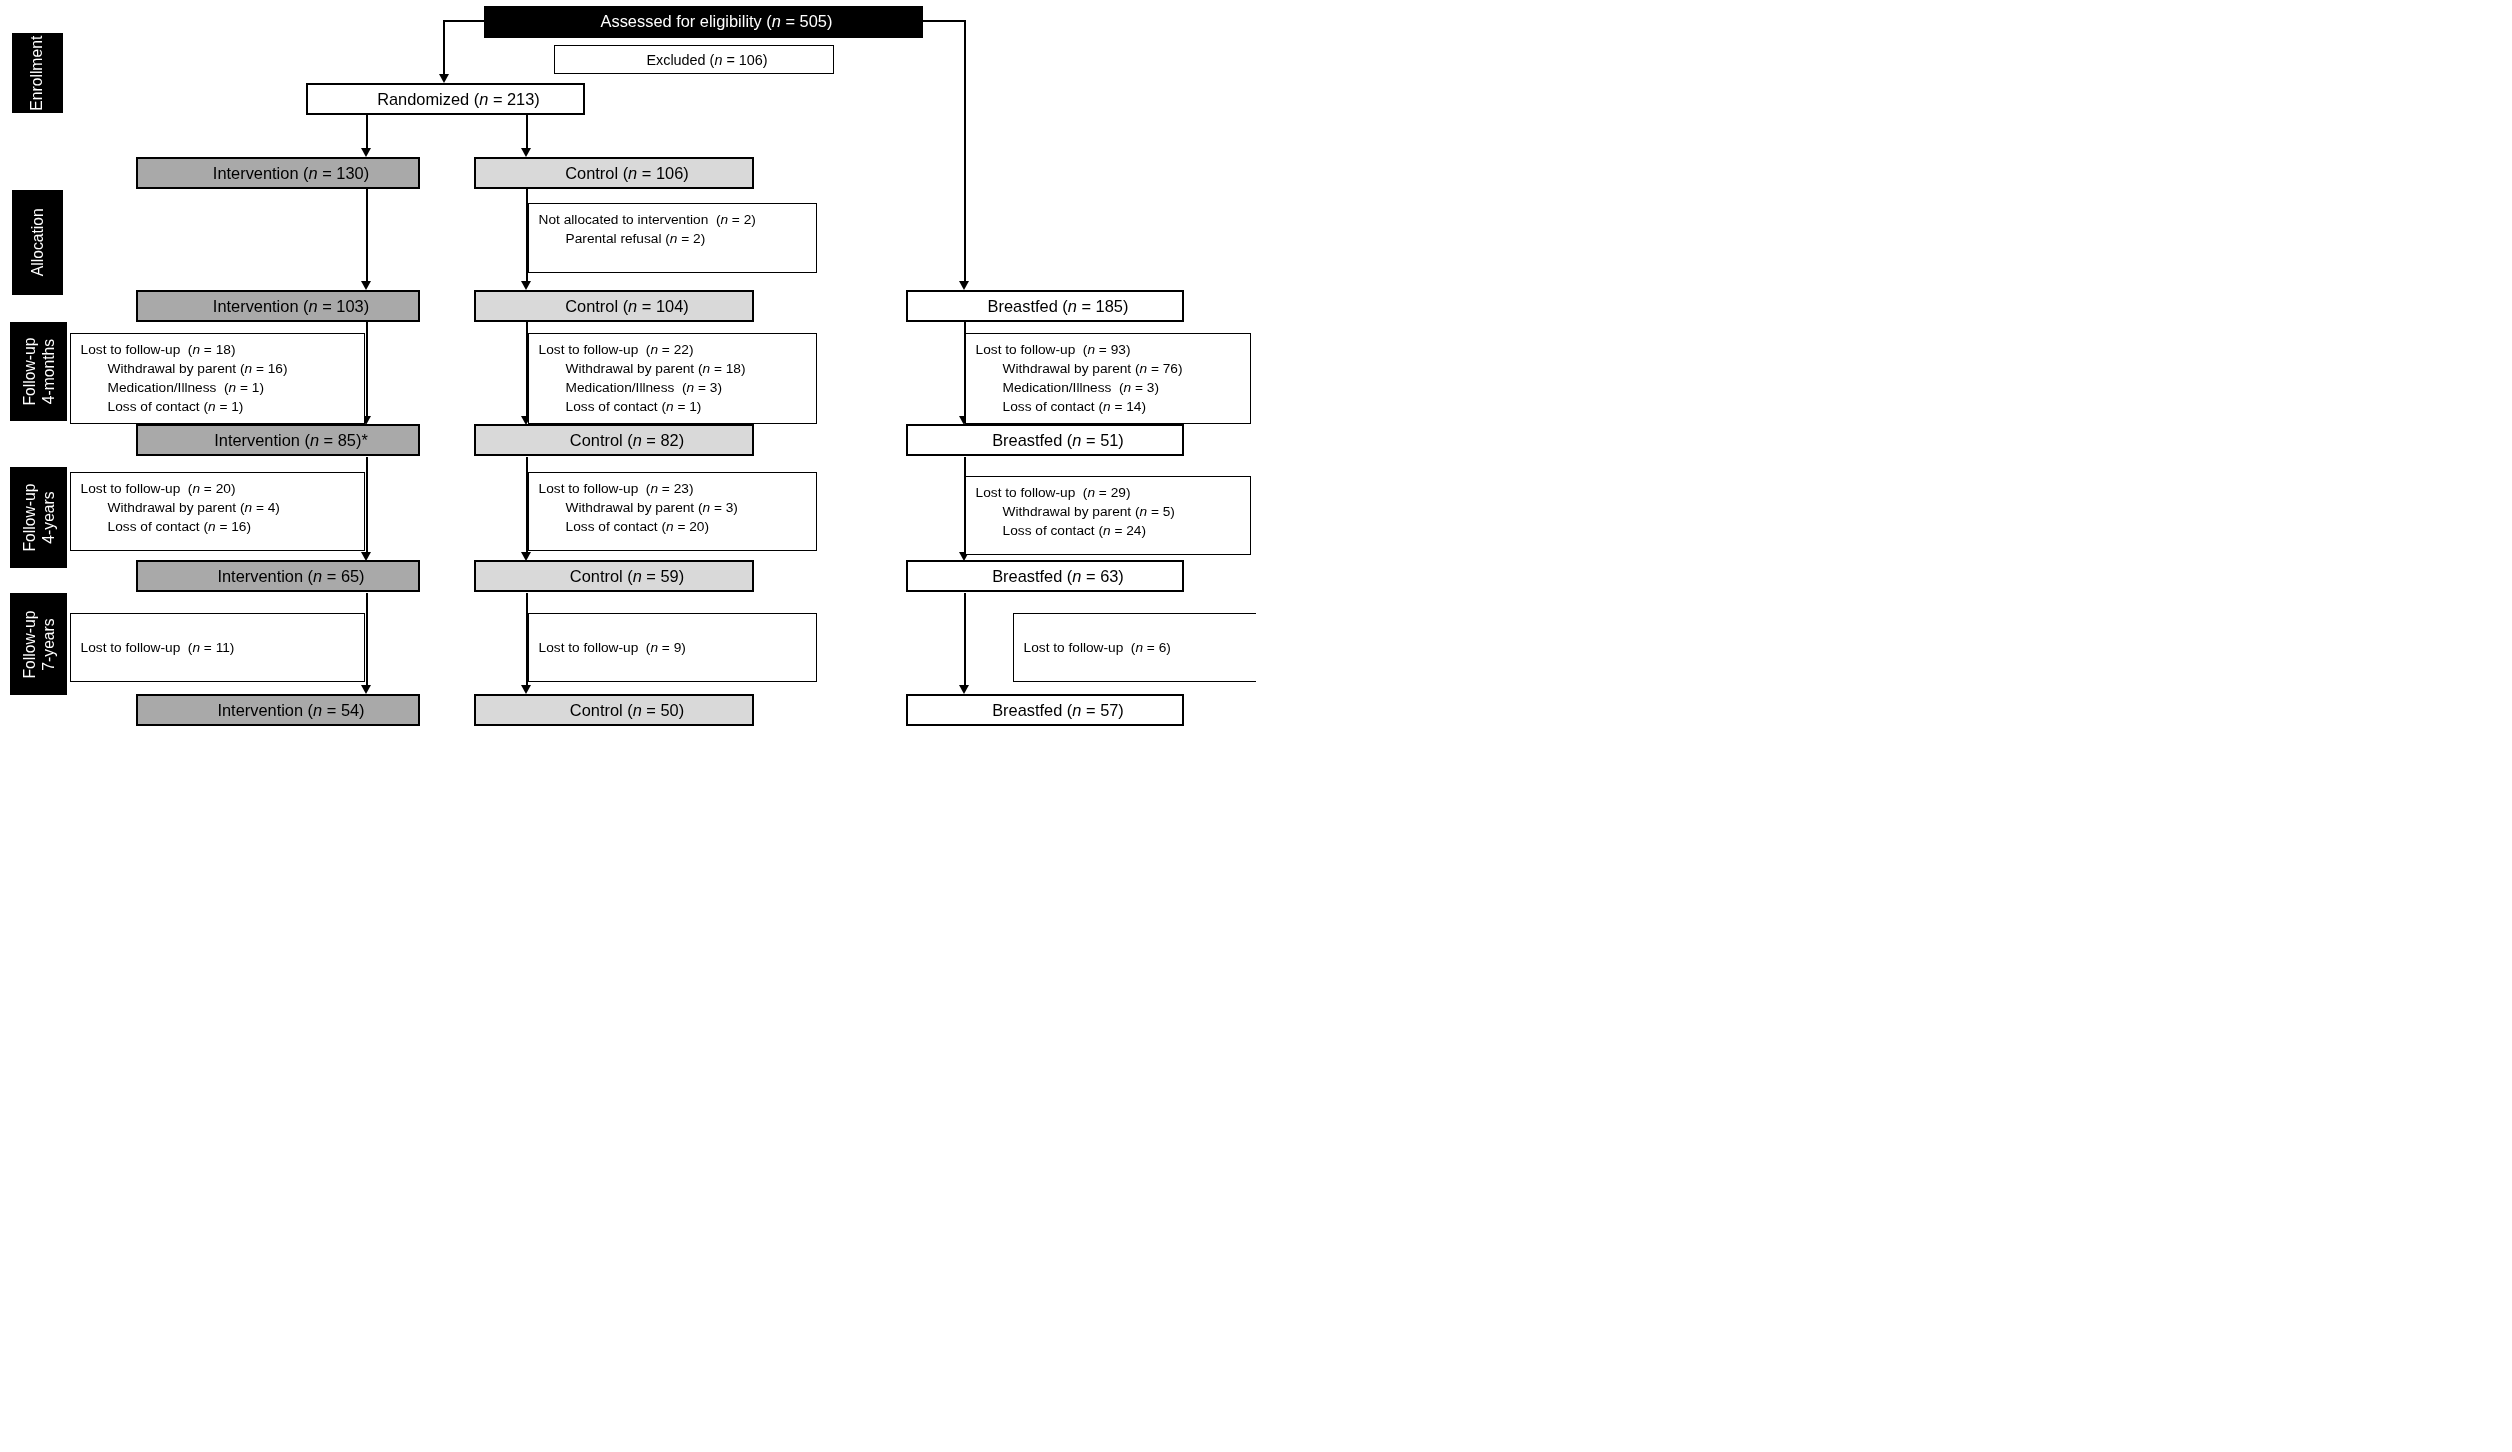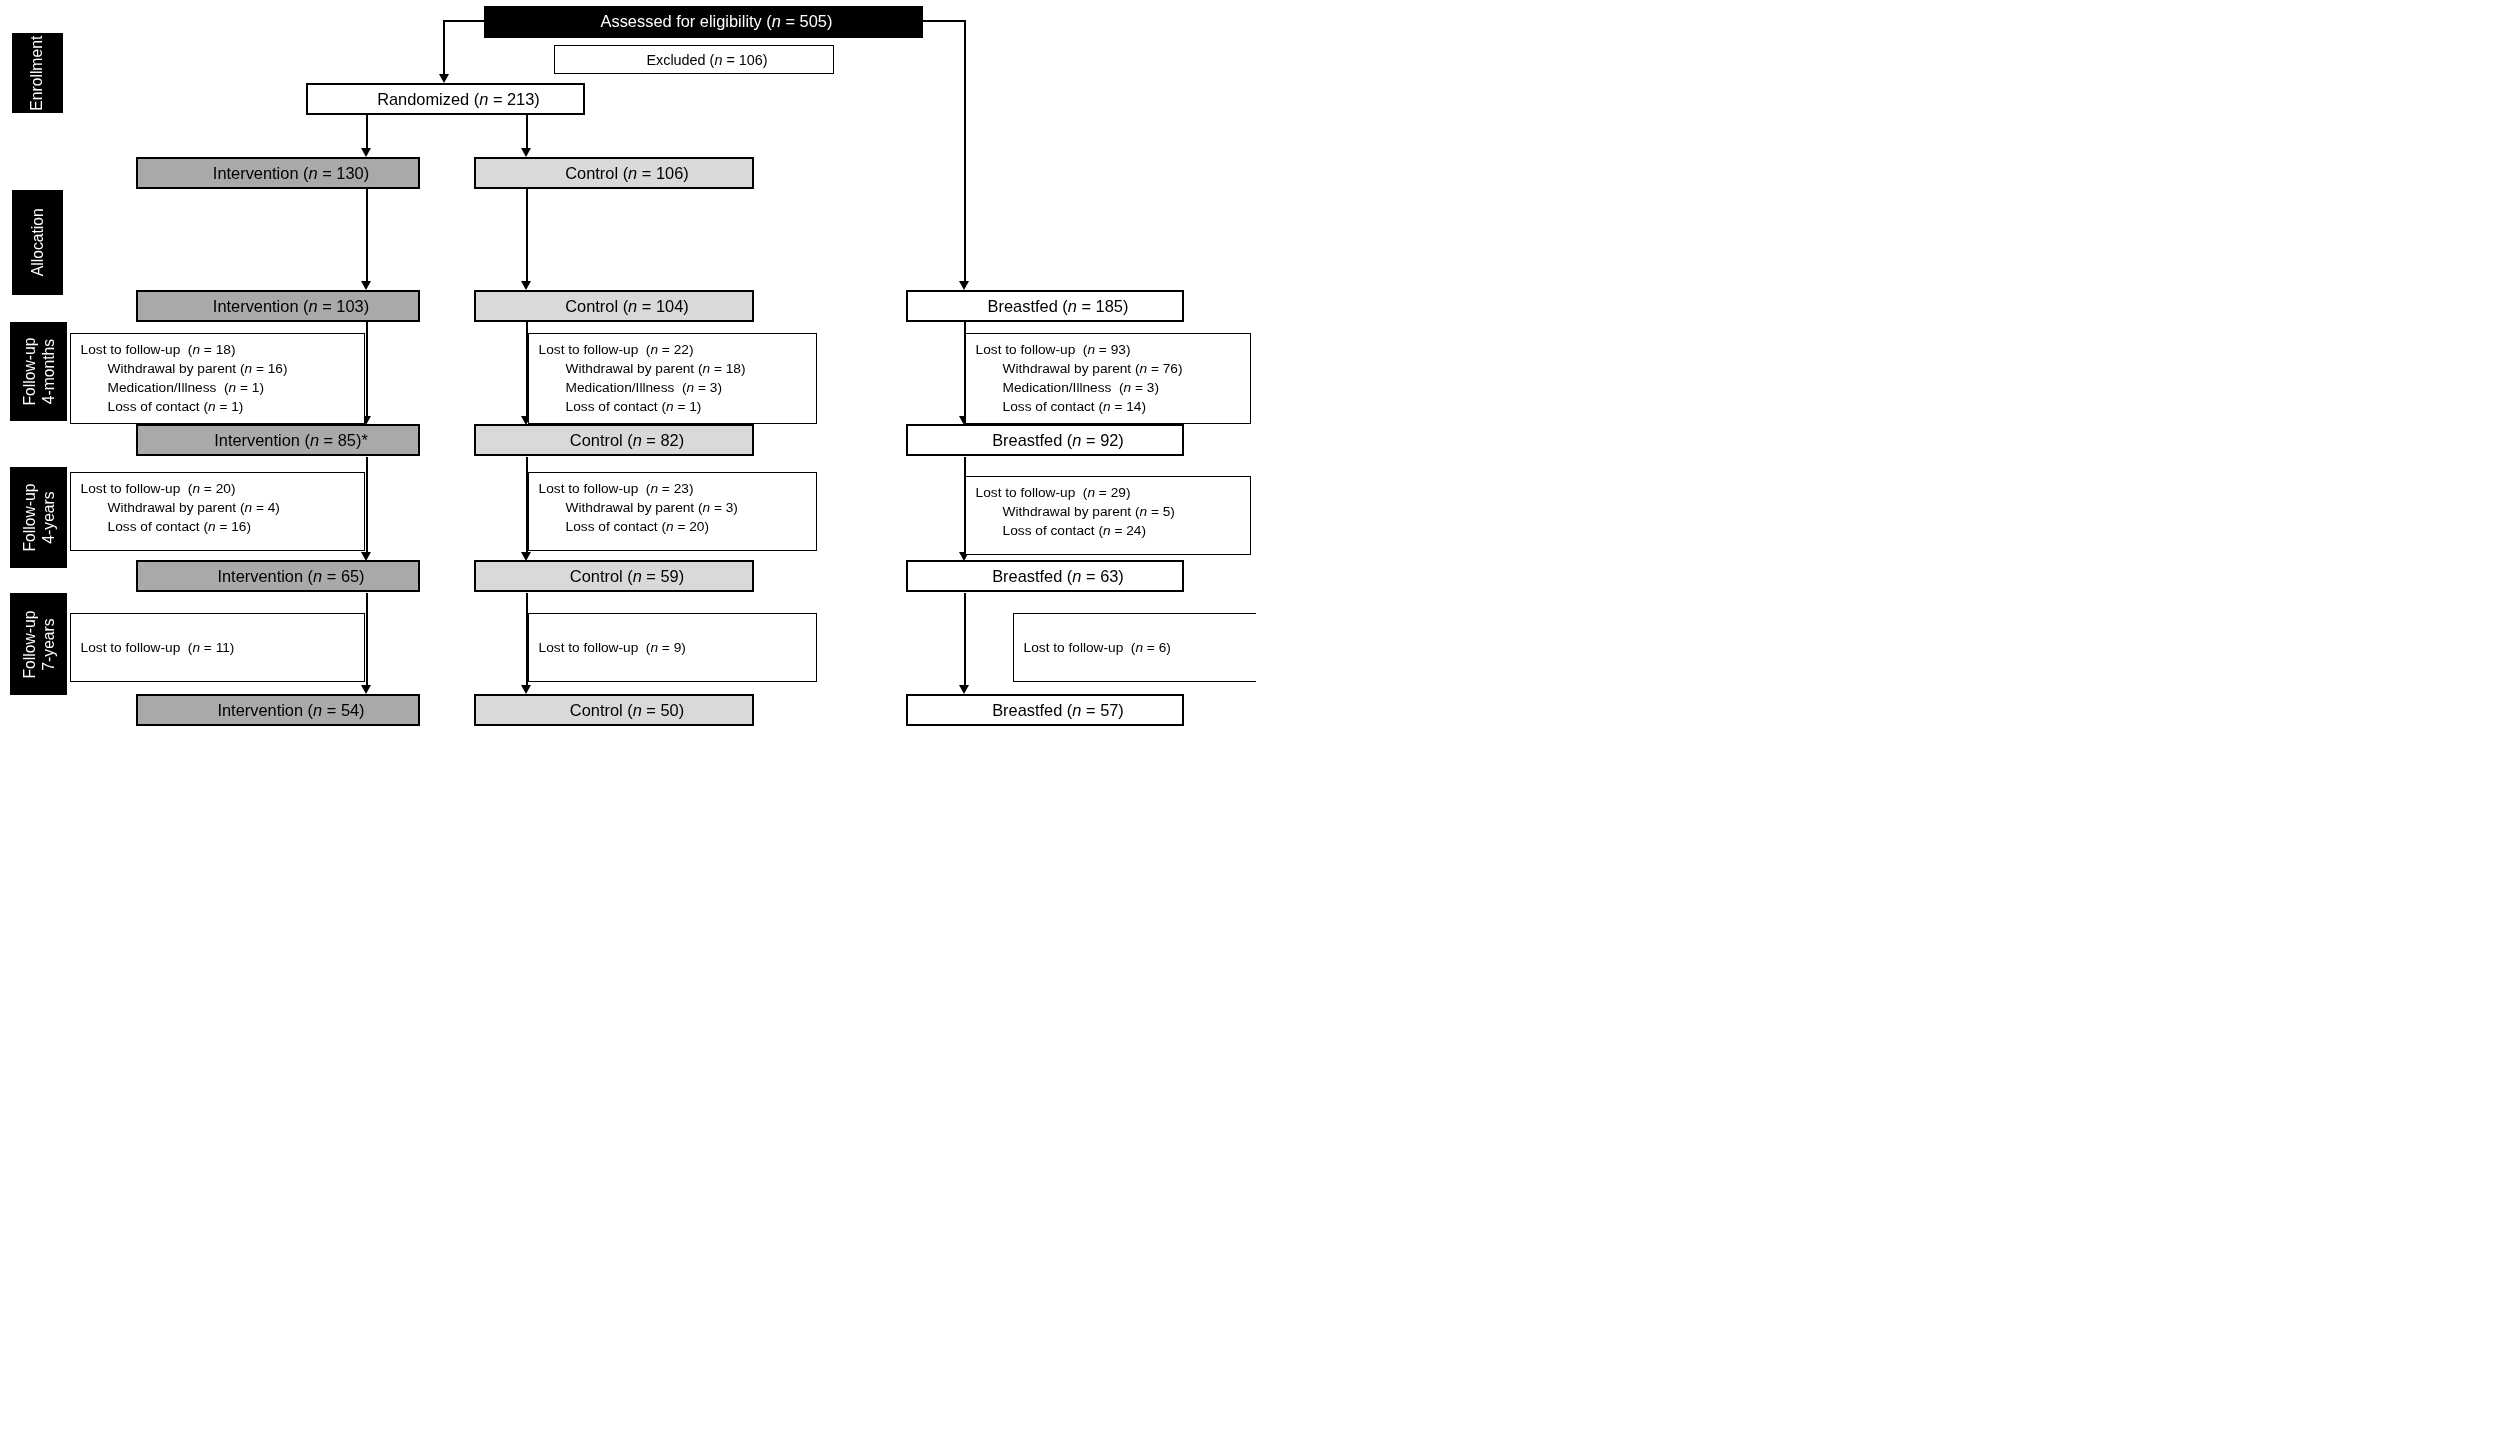--- a/index.html
+++ b/index.html
@@ -108,20 +108,24 @@
     <div class="lbl"><span>Randomized (</span><i>n</i><span> = 213)</span></div>
   </div>
 
   <div class="box stage int" style="left:136px;top:157px;width:284px;height:32px">
     <div class="lbl"><span>Intervention (</span><i>n</i><span> = 130)</span></div>
   </div>
   <div class="box stage ctl" style="left:474px;top:157px;width:280px;height:32px">
     <div class="lbl"><span>Control (</span><i>n</i><span> = 106)</span></div>
   </div>
 
+  <div class="box detail" style="left:528px;top:203px;width:289px;height:70px">
+    <div class="dl"><span>Not allocated to intervention&nbsp; (</span><i>n</i><span> = 2)</span></div>
+    <div class="dl ind"><span>Parental refusal (</span><i>n</i><span> = 2)</span></div>
+  </div>
 
   <div class="box stage int" style="left:136px;top:290px;width:284px;height:32px">
     <div class="lbl"><span>Intervention (</span><i>n</i><span> = 103)</span></div>
   </div>
   <div class="box stage ctl" style="left:474px;top:290px;width:280px;height:32px">
     <div class="lbl"><span>Control (</span><i>n</i><span> = 104)</span></div>
   </div>
   <div class="box stage" style="left:906px;top:290px;width:278px;height:32px">
     <div class="lbl"><span>Breastfed (</span><i>n</i><span> = 185)</span></div>
   </div>
@@ -145,21 +149,21 @@
     <div class="dl ind"><span>Loss of contact (</span><i>n</i><span> = 14)</span></div>
   </div>
 
   <div class="box stage int" style="left:136px;top:424px;width:284px;height:32px">
     <div class="lbl"><span>Intervention (</span><i>n</i><span> = 85)*</span></div>
   </div>
   <div class="box stage ctl" style="left:474px;top:424px;width:280px;height:32px">
     <div class="lbl"><span>Control (</span><i>n</i><span> = 82)</span></div>
   </div>
   <div class="box stage" style="left:906px;top:424px;width:278px;height:32px">
-    <div class="lbl"><span>Breastfed (</span><i>n</i><span> = 92)</span></div>
+    <div class="lbl"><span>Breastfed (</span><i>n</i><span> = 51)</span></div>
   </div>
 
   <div class="box detail" style="left:70px;top:472px;width:295px;height:79px">
     <div class="dl"><span>Lost to follow-up&nbsp; (</span><i>n</i><span> = 20)</span></div>
     <div class="dl ind"><span>Withdrawal by parent (</span><i>n</i><span> = 4)</span></div>
     <div class="dl ind"><span>Loss of contact (</span><i>n</i><span> = 16)</span></div>
   </div>
   <div class="box detail" style="left:528px;top:472px;width:289px;height:79px">
     <div class="dl"><span>Lost to follow-up&nbsp; (</span><i>n</i><span> = 23)</span></div>
     <div class="dl ind"><span>Withdrawal by parent (</span><i>n</i><span> = 3)</span></div>

